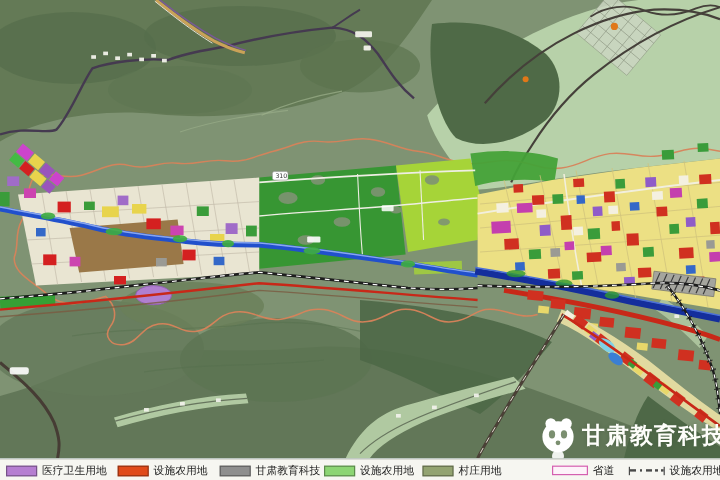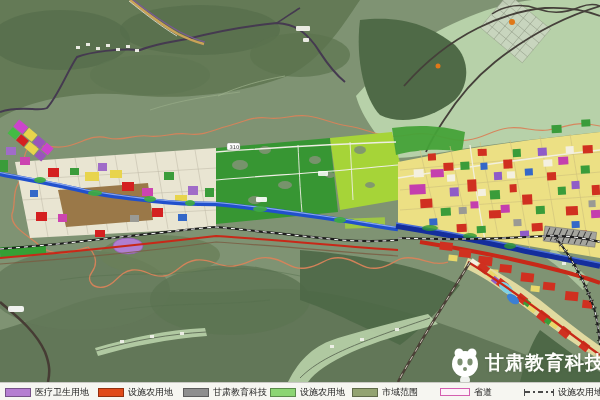--- a/index.html
+++ b/index.html
@@ -387,23 +387,23 @@
     <div class="li" style="left:183px">
       <span class="sw sw-hub"></span>
       <span class="lbl">甘肃教育科技</span>
     </div>
     <div class="li" style="left:270px">
       <span class="sw sw-agri"></span>
       <span class="lbl">设施农用地</span>
     </div>
     <div class="li" style="left:352px">
       <span class="sw sw-village"></span>
-      <span class="lbl">市域范围</span>
-    </div>
-    <div class="li" style="left:440px">
+      <span class="lbl">村庄用地</span>
+    </div>
+    <div class="li" style="left:460px">
       <span class="sw sw-road"></span>
       <span class="lbl">省道</span>
     </div>
     <div class="li" style="left:524px">
       <span class="sw sw-dash"></span>
       <span class="lbl">设施农用地</span>
     </div>
   </div>
 </div>
 

